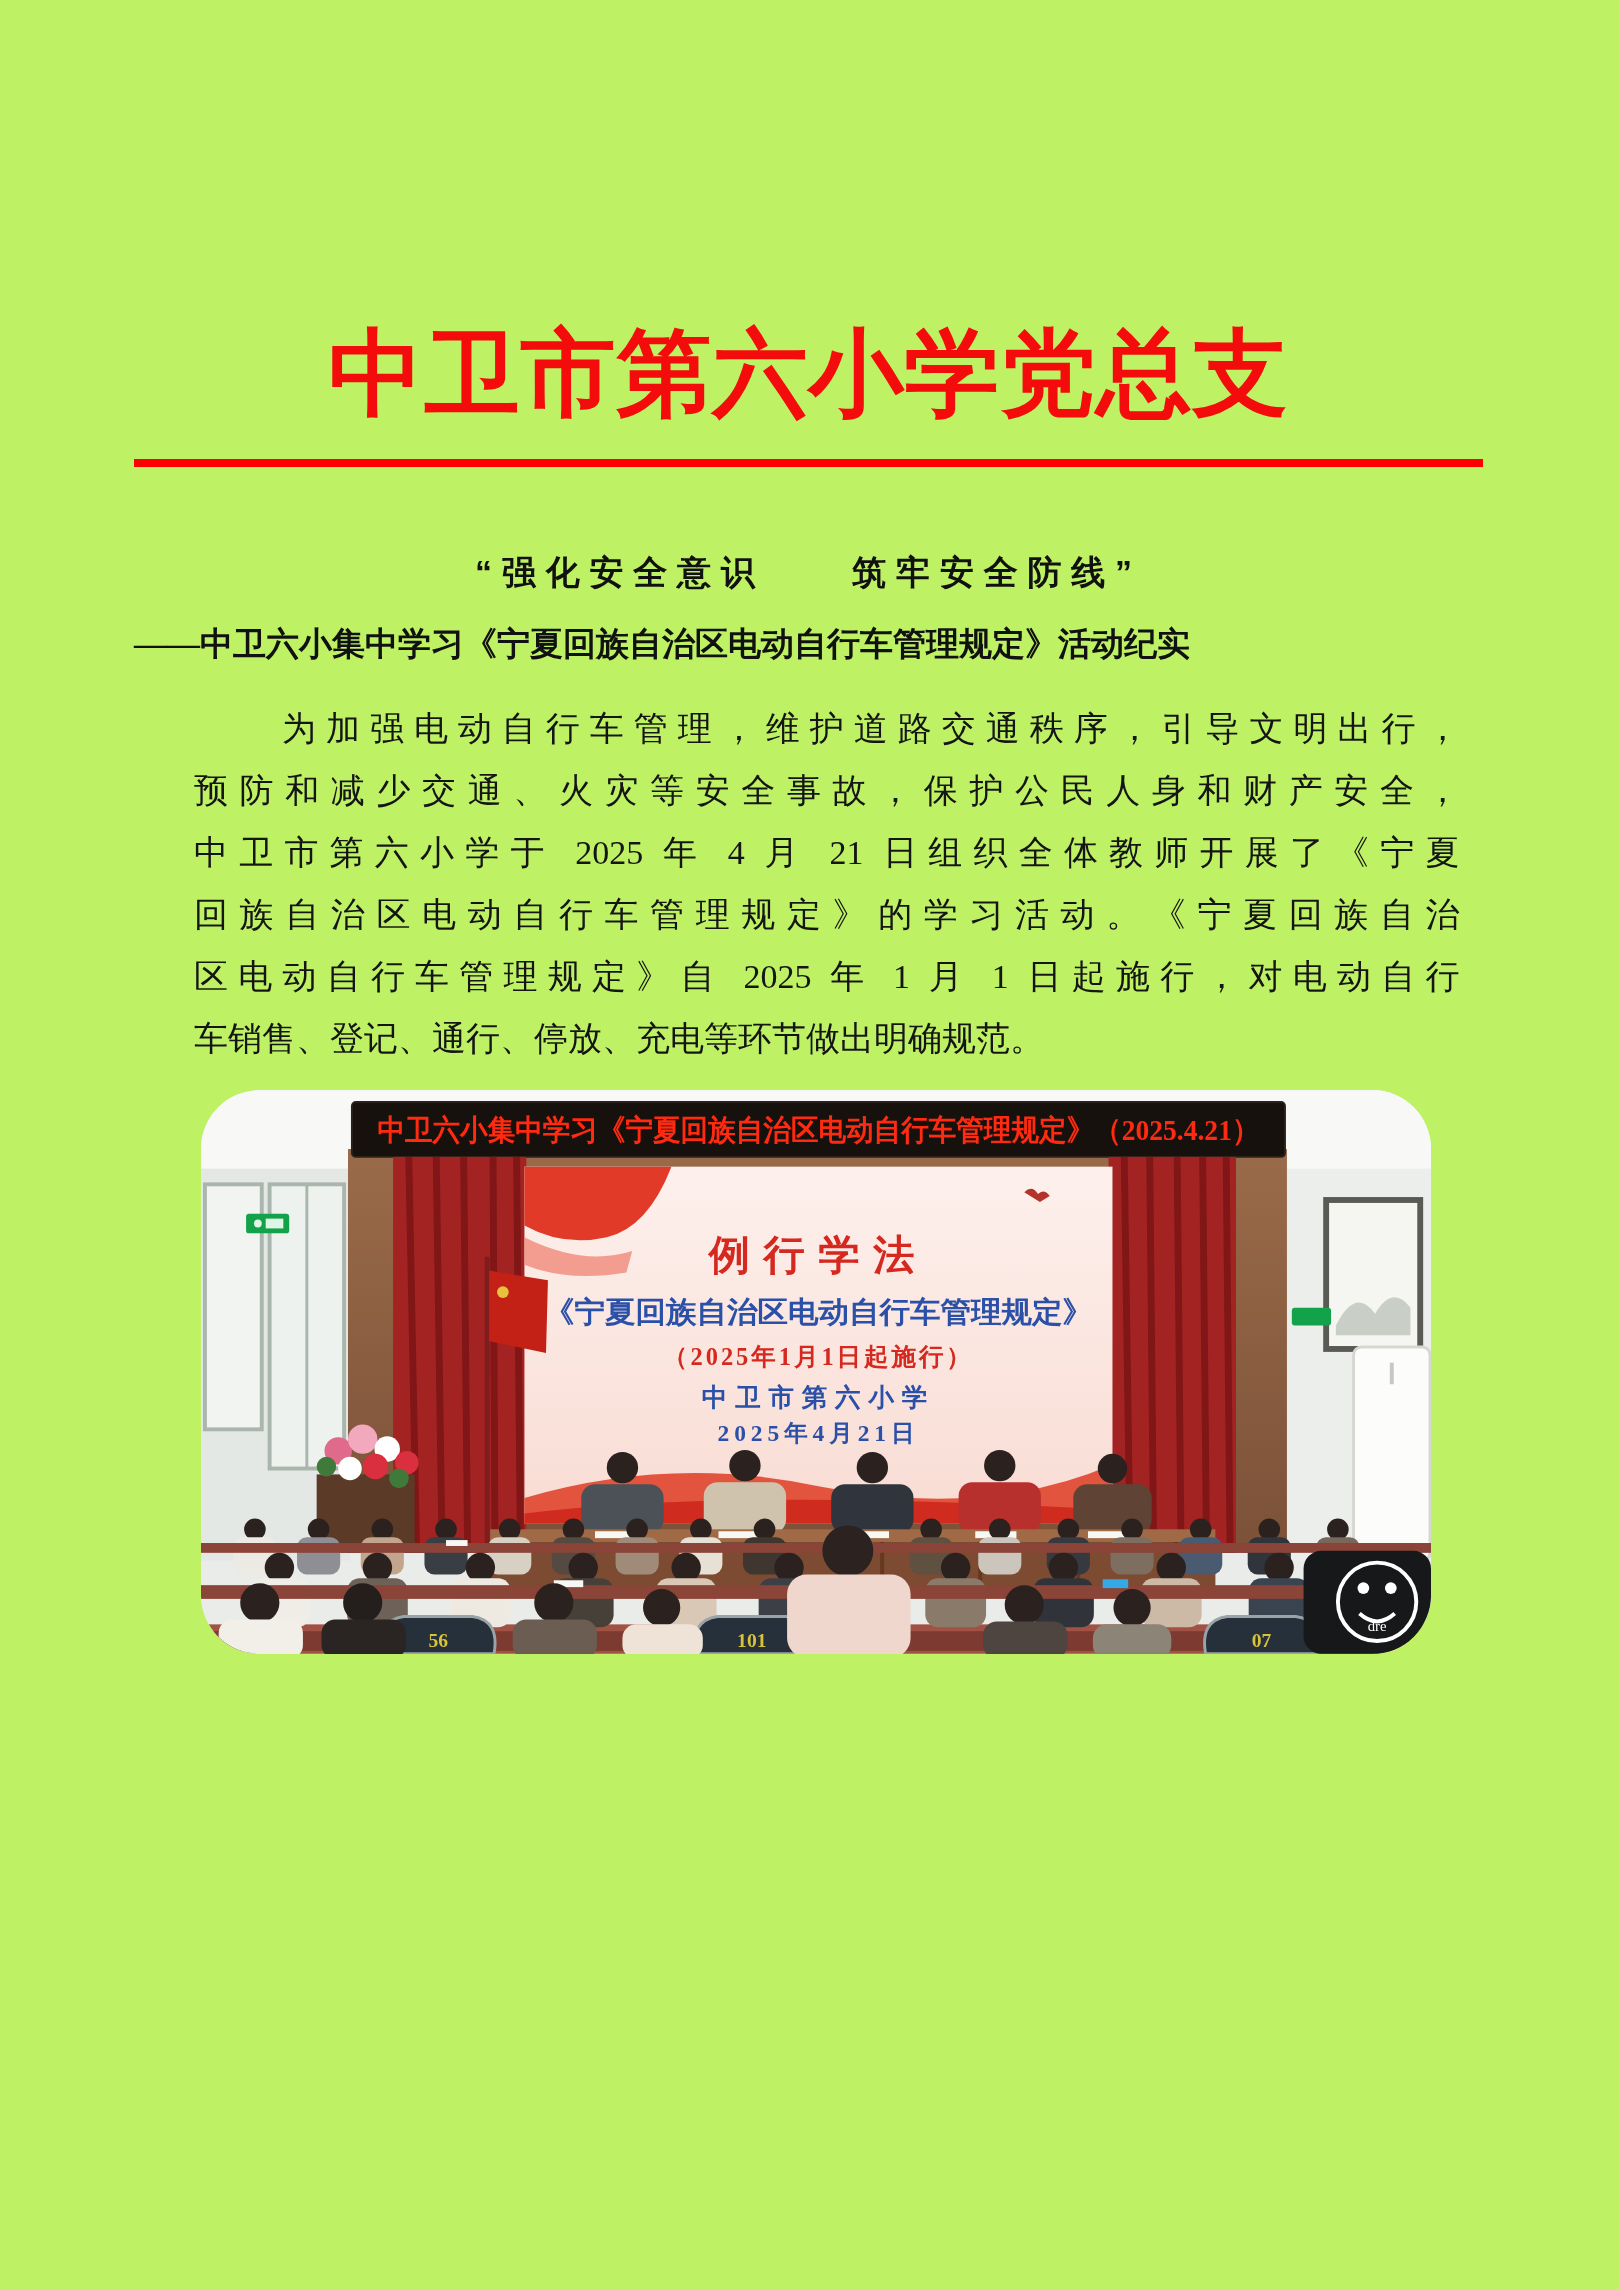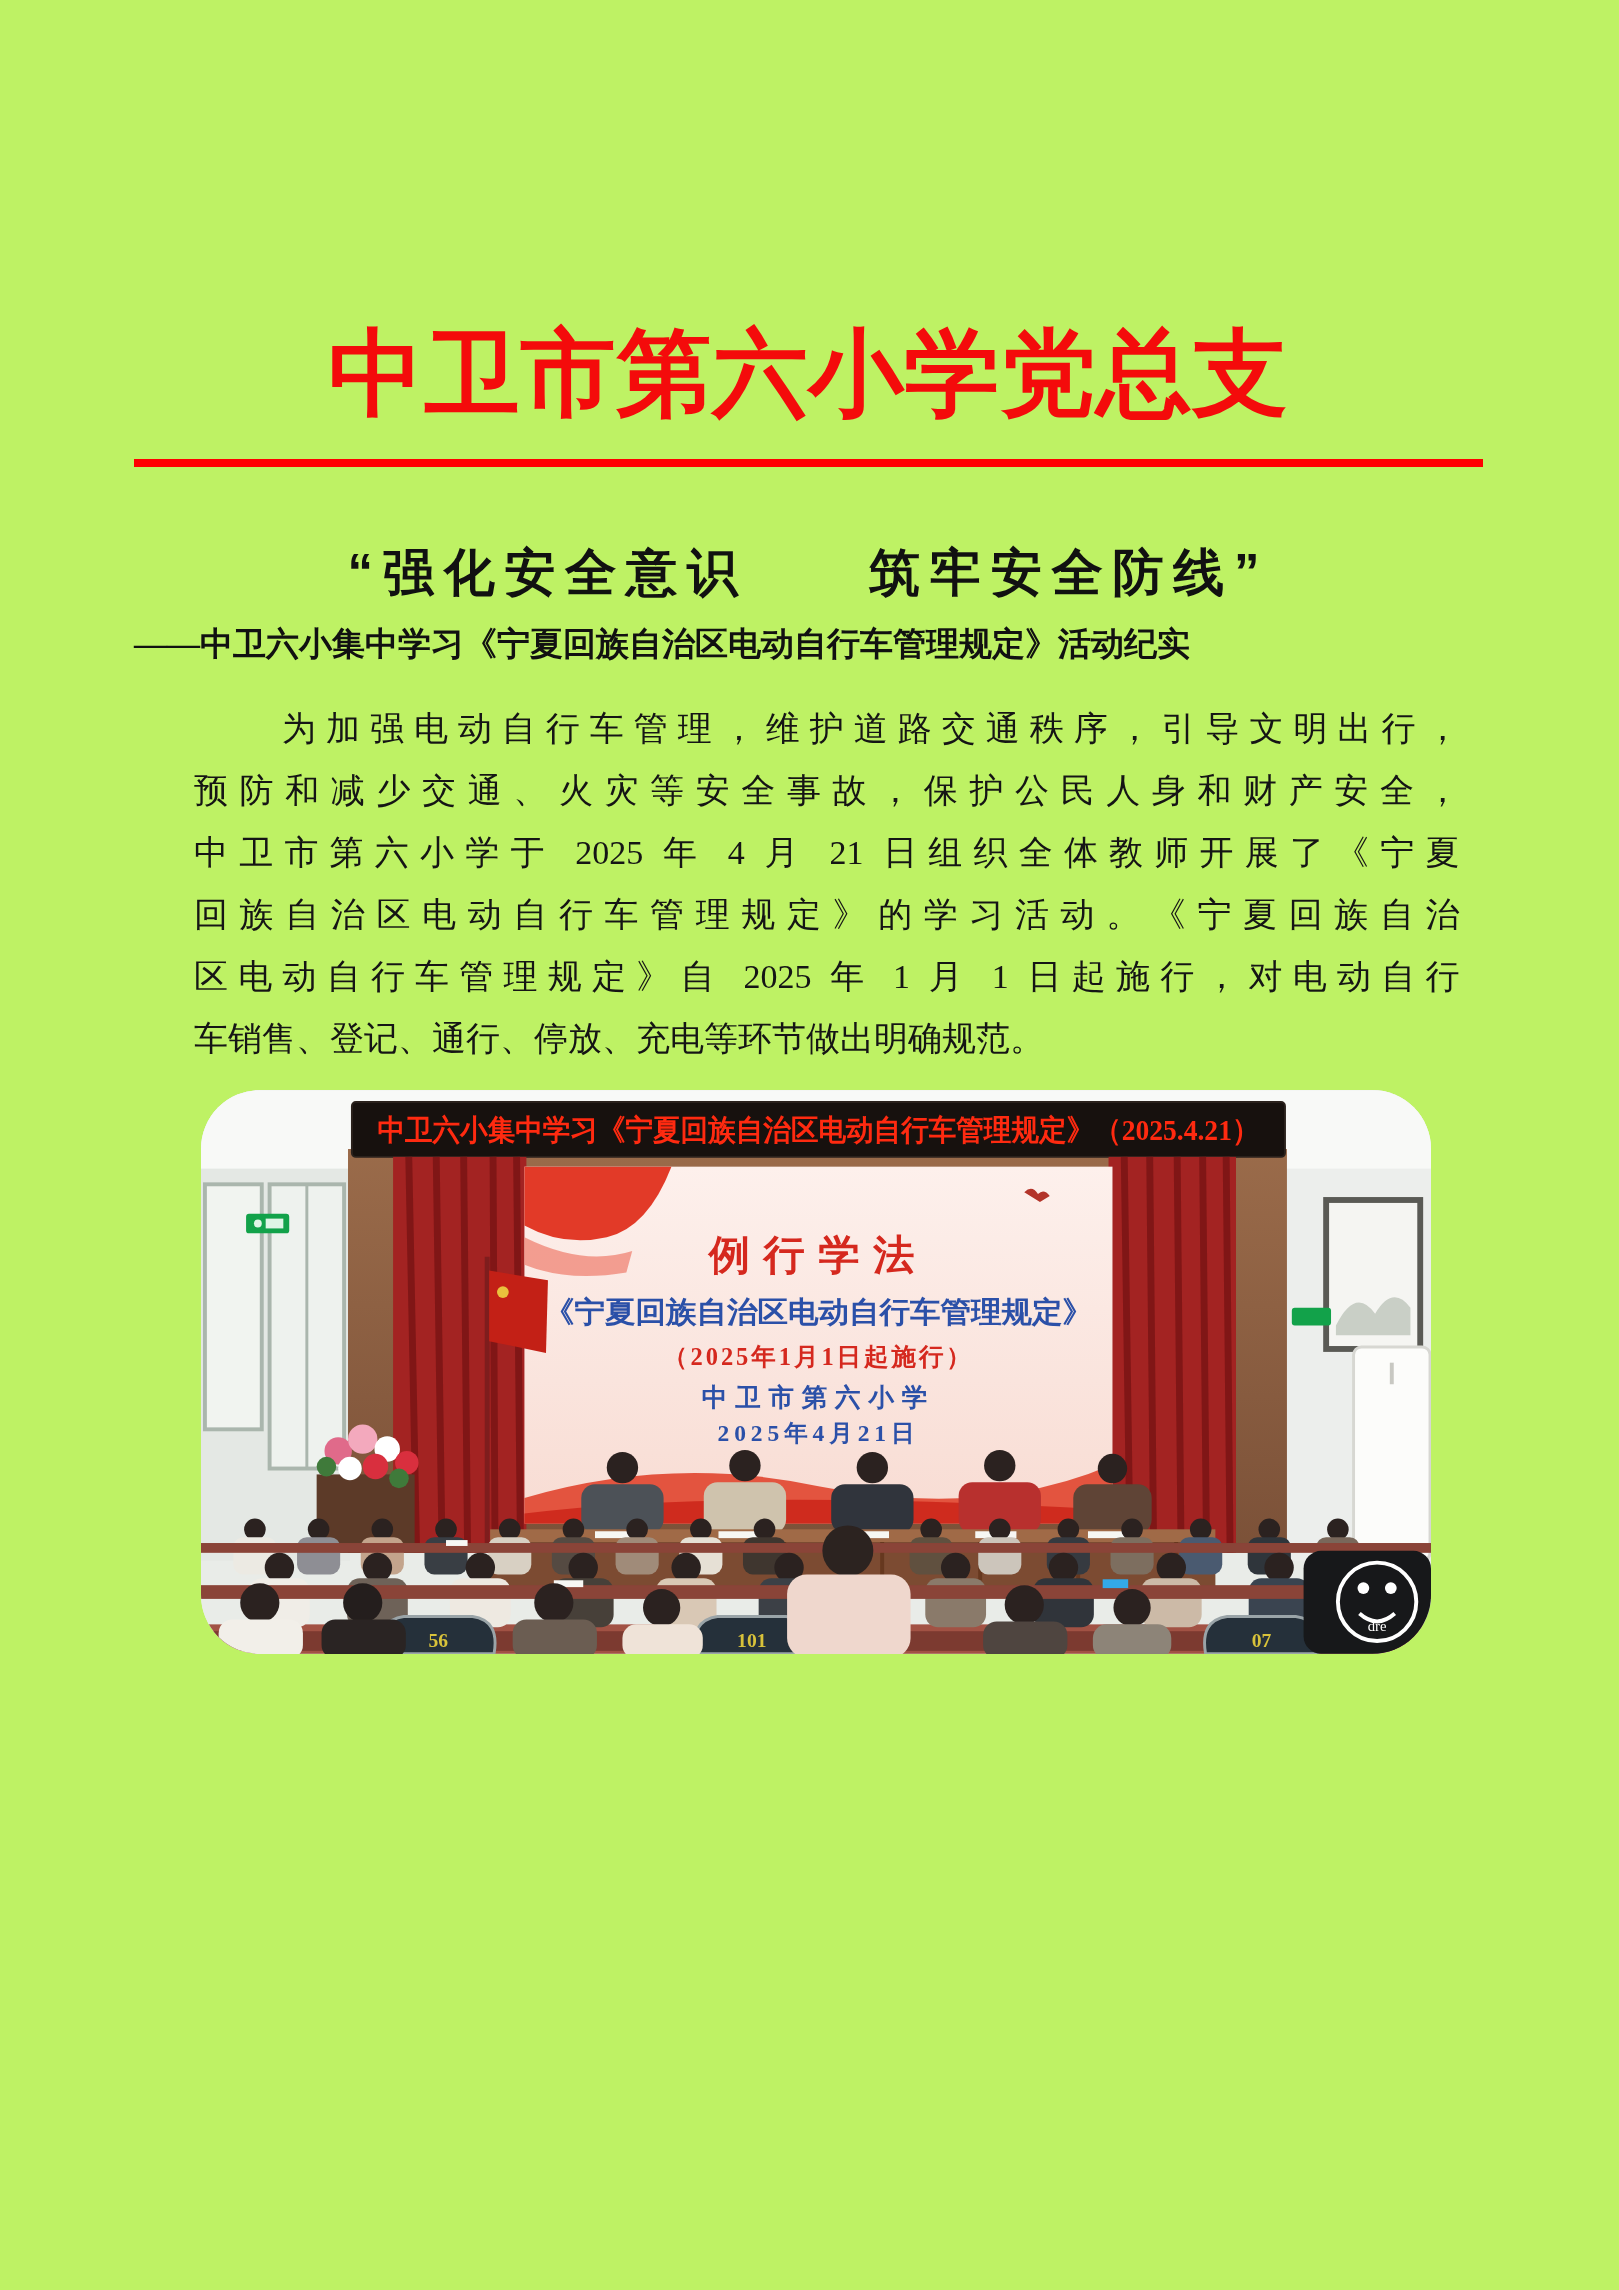--- a/index.html
+++ b/index.html
@@ -12,21 +12,21 @@
   .content{padding:0 136px 0 134px;}
   .org-title{margin-top:316px;text-align:center;font-size:95px;line-height:116px;
              font-weight:bold;color:var(--title-red);letter-spacing:1px;white-space:nowrap;}
   .bulletin-title{margin-top:76px;text-align:center;font-size:90px;line-height:110px;
                   font-weight:bold;color:var(--title-red);}
   .meta-row{margin-top:35px;display:flex;justify-content:space-between;align-items:baseline;
             font-size:42px;line-height:49px;font-weight:bold;}
   .meta-category{margin-left:137px;font-family:"Liberation Serif","DejaVu Serif",serif;}
   .meta-date{margin-right:130px;}
   .red-rule{margin-top:27.4px;height:7.8px;background:var(--rule-red);border:none;width:100%;}
-  .headline{margin-top:74px;text-align:center;font-size:51px;line-height:63px;font-weight:bold;
+  .headline{margin-top:74px;text-align:center;font-size:34px;line-height:63px;font-weight:bold;
             letter-spacing:9.8px;font-family:"Liberation Sans","DejaVu Sans",sans-serif;}
   .subtitle{margin-top:18px;text-align:left;padding-right:35px;font-size:33px;line-height:45px;
             font-weight:bold;}
   .body-text{margin:31px 23.5px 0 60px;font-size:34px;line-height:62px;color:#151515;}
   .body-line{text-align:justify;text-align-last:justify;white-space:normal;}
   .body-line:last-child{text-align-last:left;}
   .photo{margin:19.6px 0 0 67px;width:1230px;height:564px;border-radius:59px;overflow:hidden;
          position:relative;background:#e9ece8;}
   .photo svg{display:block;}
   svg text{font-family:"Liberation Serif","DejaVu Serif",serif;}

